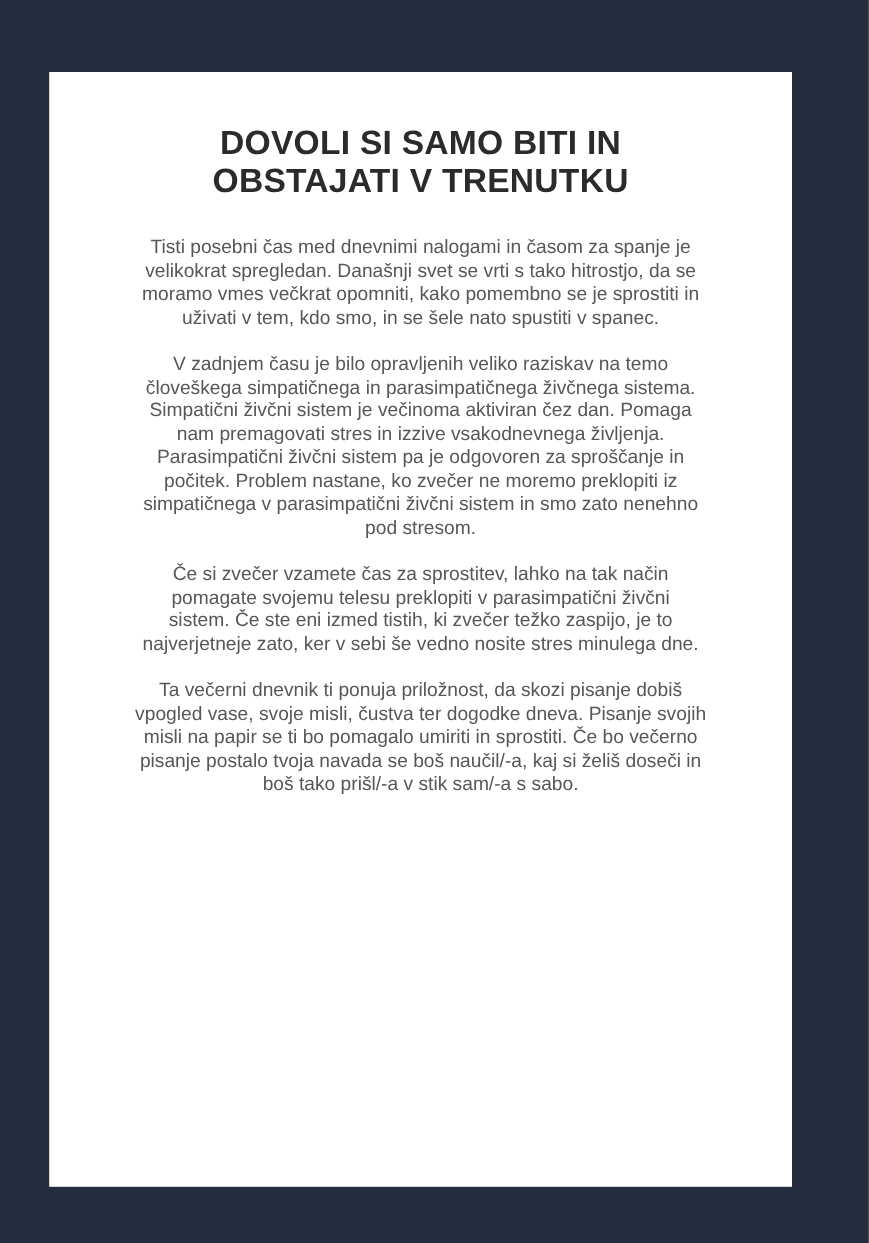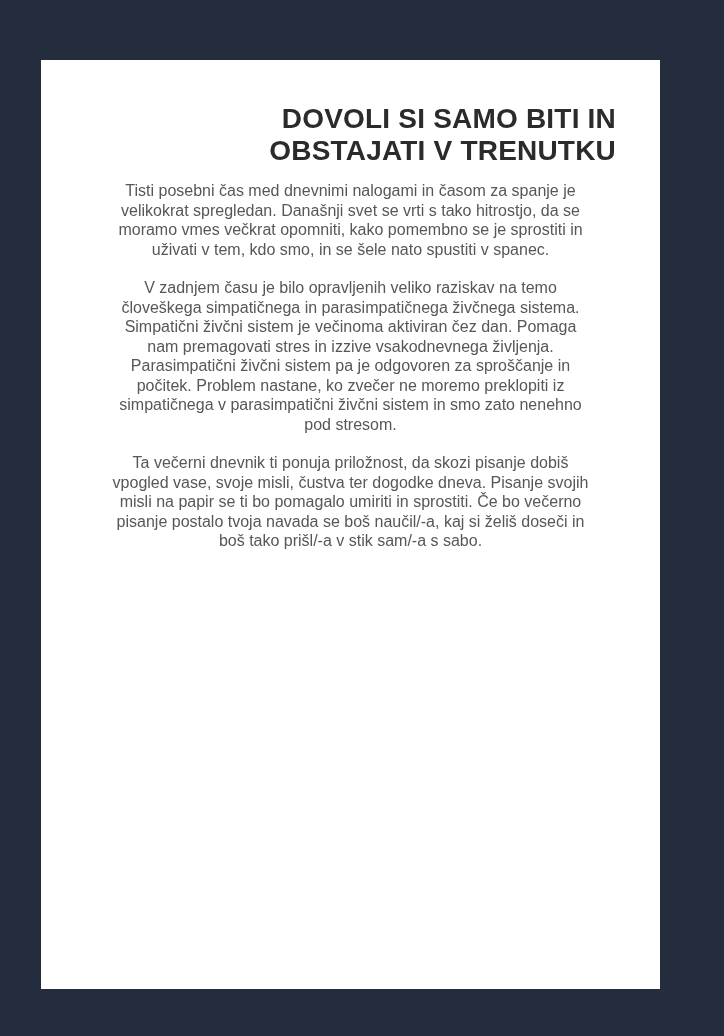--- a/index.html
+++ b/index.html
@@ -23,31 +23,30 @@
     text-align: center;
   }
   .title {
     margin: 0;
     font-size: 28px;
     line-height: 32px;
     font-weight: 700;
     letter-spacing: 0.2px;
     color: var(--title, #2b2b2e);
     white-space: pre-line;
-    text-align: right;
   }
   .para {
     margin: 19px 0 0 0;
     font-size: 16px;
     line-height: 19.5px;
     font-weight: 400;
     color: var(--body, #57575a);
     white-space: pre-line;
   }
-  .para:first-of-type { margin-top: 14px; }
+  .para:first-of-type { margin-top: 30px; }
 </style>
 </head>
 <body>
 
 <section class="page">
   <h1 class="title">DOVOLI SI SAMO BITI IN
 OBSTAJATI V TRENUTKU</h1>
 
   <p class="para">Tisti posebni čas med dnevnimi nalogami in časom za spanje je
 velikokrat spregledan. Današnji svet se vrti s tako hitrostjo, da se
@@ -56,20 +55,24 @@
 
   <p class="para">V zadnjem času je bilo opravljenih veliko raziskav na temo
 človeškega simpatičnega in parasimpatičnega živčnega sistema.
 Simpatični živčni sistem je večinoma aktiviran čez dan. Pomaga
 nam premagovati stres in izzive vsakodnevnega življenja.
 Parasimpatični živčni sistem pa je odgovoren za sproščanje in
 počitek. Problem nastane, ko zvečer ne moremo preklopiti iz
 simpatičnega v parasimpatični živčni sistem in smo zato nenehno
 pod stresom.</p>
 
+  <p class="para">Če si zvečer vzamete čas za sprostitev, lahko na tak način
+pomagate svojemu telesu preklopiti v parasimpatični živčni
+sistem. Če ste eni izmed tistih, ki zvečer težko zaspijo, je to
+najverjetneje zato, ker v sebi še vedno nosite stres minulega dne.</p>
 
 
   <p class="para">Ta večerni dnevnik ti ponuja priložnost, da skozi pisanje dobiš
 vpogled vase, svoje misli, čustva ter dogodke dneva. Pisanje svojih
 misli na papir se ti bo pomagalo umiriti in sprostiti. Če bo večerno
 pisanje postalo tvoja navada se boš naučil/-a, kaj si želiš doseči in
 boš tako prišl/-a v stik sam/-a s sabo.</p>
 </section>
 
 </body></html>

